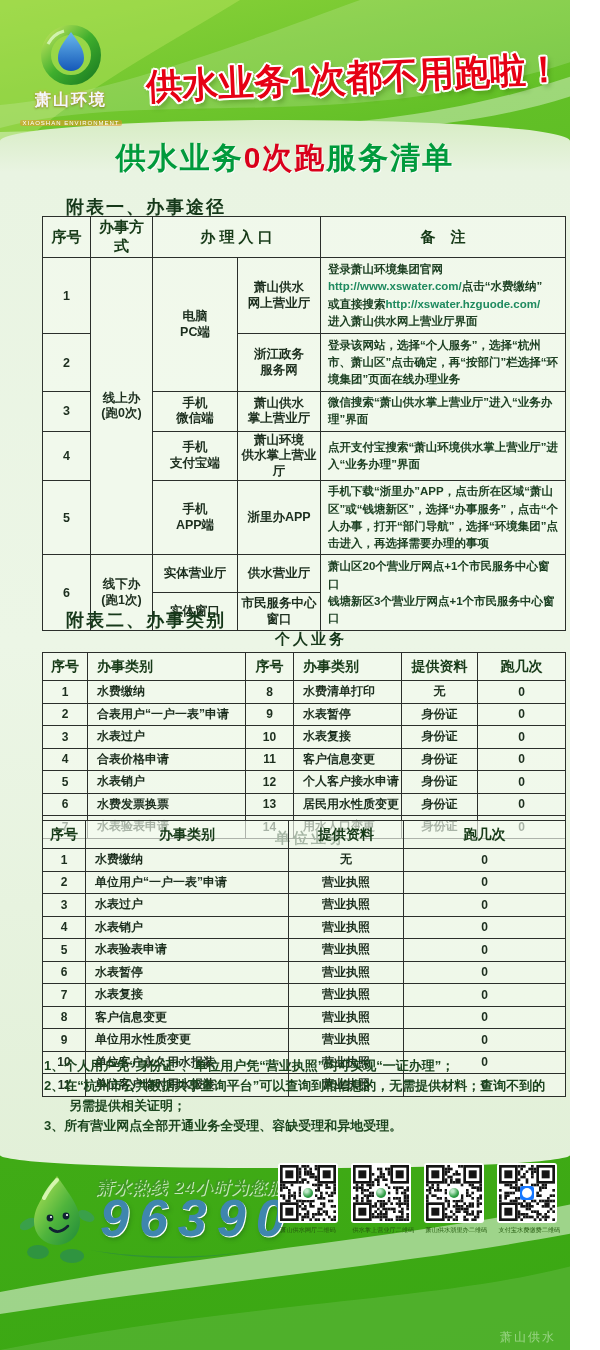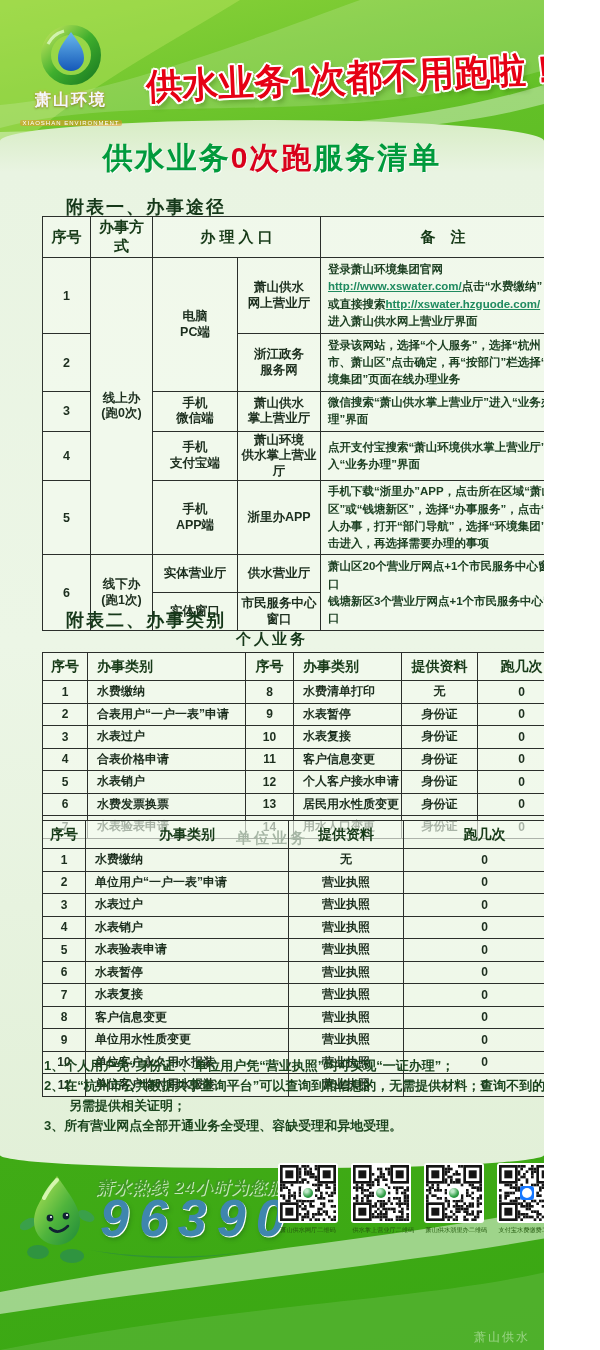--- a/index.html
+++ b/index.html
@@ -1,18 +1,18 @@
 <!DOCTYPE html>
 <html><head>
 <meta charset="utf-8">
 <style>
   html,body{margin:0;padding:0;}
   .poster{position:relative;width:544px;height:1350px;overflow:hidden;
     font-family:"Liberation Sans","DejaVu Sans",sans-serif;
-    background:linear-gradient(168deg,#8bd23a 0%,#63c027 14%,#50b61f 38%,#45ae18 62%,#3aa713 100%);}
+    background:linear-gradient(168deg,#8bd23a 0%,#63c027 14%,#50b61f 38%,#45ae18 62%,#3aa713 100%);padding-left:26px;}
   .deco{position:absolute;inset:0;pointer-events:none;}
 
   
   .logo{position:absolute;left:16px;top:22px;width:110px;text-align:center;z-index:3;}
   .logo-title{font-size:16px;font-weight:bold;color:#f4f8ff;letter-spacing:2px;
     text-shadow:0 0 3px #e8a23a,0 1px 2px rgba(0,60,0,.5);margin-top:-2px;}
   .logo-sub{font-size:6px;color:#fff;letter-spacing:1px;background:rgba(230,150,40,.55);
     border-radius:2px;padding:0 2px;display:inline-block;margin-top:1px;}
   .main-title{position:absolute;left:118px;top:54px;width:472px;z-index:3;text-align:center;
     font-size:36px;font-weight:bold;color:#e60014;transform:rotate(-2.5deg);letter-spacing:0px;
@@ -35,21 +35,21 @@
   table{position:absolute;z-index:3;border-collapse:collapse;table-layout:fixed;
     background:rgba(244,251,240,.65);}
   th,td{border:1.2px solid #2b2f2b;color:#1c2e1e;vertical-align:middle;text-align:center;
     padding:1px 2px;overflow:hidden;}
   th{font-size:15px;font-weight:bold;color:#173a18;}
   .ml{white-space:pre-line;line-height:1.25;}
   #table1{left:42px;top:216px;width:523px;}
   #table1 td{font-size:12.5px;font-weight:bold;}
   #table1 td.remark{font-size:11.5px;text-align:left;padding:2px 7px;line-height:1.5;
     font-weight:bold;color:#1d4023;}
-  .lnk{color:#1f8a5f;text-decoration:underline;margin-top:20px;}
+  .lnk{color:#1f8a5f;margin-top:20px;}
   #personal{left:42px;top:652px;width:523px;}
   #unit{left:42px;top:820px;width:523px;}
   #personal th,#unit th{font-size:14px;height:25px;}
   #personal td,#unit td{font-size:12px;font-weight:bold;height:19.5px;}
   #personal td:nth-child(2),#personal td:nth-child(4),#unit td:nth-child(2)
     {text-align:left;padding-left:9px;}
 
   
   .notes{position:absolute;left:44px;top:1056px;width:505px;z-index:3;
     font-size:13px;font-weight:bold;color:#1c451f;line-height:1.55;}

